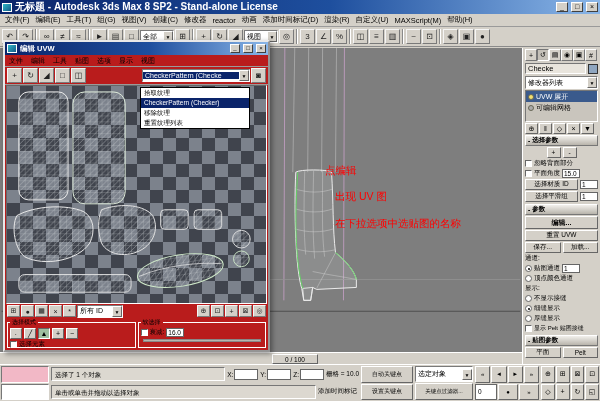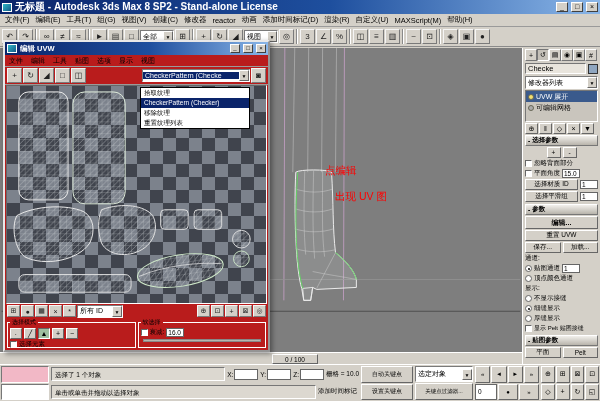--- a/index.html
+++ b/index.html
@@ -204,20 +204,21 @@
         <path d="M295,182 C308,186 322,186 334,182" stroke="#cdcdcd" stroke-width="0.5" fill="none"></path>
         <path d="M296,202 C308,206 324,206 336,203" stroke="#cdcdcd" stroke-width="0.5" fill="none"></path>
         <line x1="336" y1="206" x2="317" y2="242" stroke="#cdcdcd" stroke-width="0.5"></line>
         <path d="M313,225 C327,228 342,230 357,233" stroke="#cdcdcd" stroke-width="0.5" fill="none"></path>
 
         <path d="M298,125 C295,168 295,212 303,242" stroke="#5fd75f" stroke-width="0.9" fill="none"></path>
         <path d="M336,206 C346,214 355,224 357,233" stroke="#5fd75f" stroke-width="0.9" fill="none"></path>
       </svg>
       <div class="anno" style="left:325px;top:116px">点编辑</div>
       <div class="anno" style="left:335px;top:142px">出现 UV 图</div>
+      <div class="anno" style="left:335px;top:169px">在下拉选项中选贴图的名称</div>
     </div>
 
     <div class="trackbar">
       <div class="thumb">0 / 100</div>
     </div>
 
     <div class="cpanel">
       <div class="cp-tabs">
         <span class="cptab">+</span>
         <span class="cptab active">↺</span>

